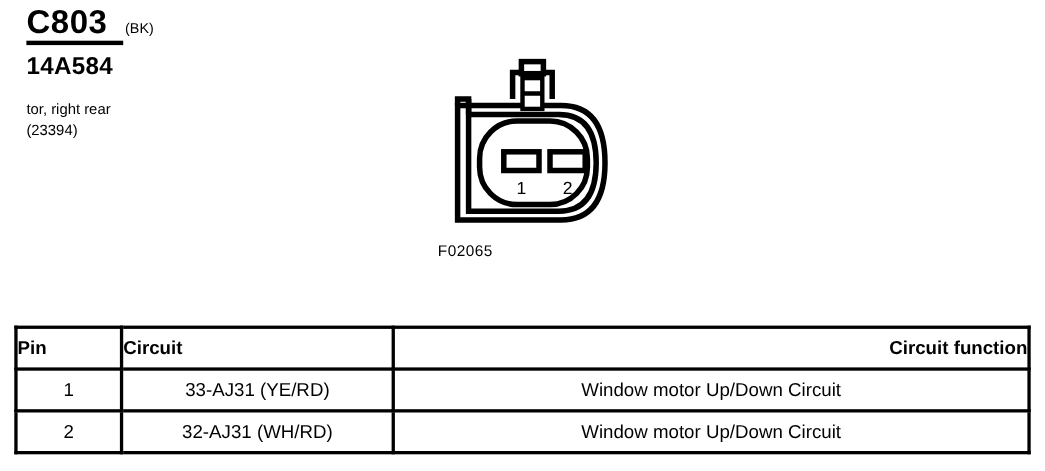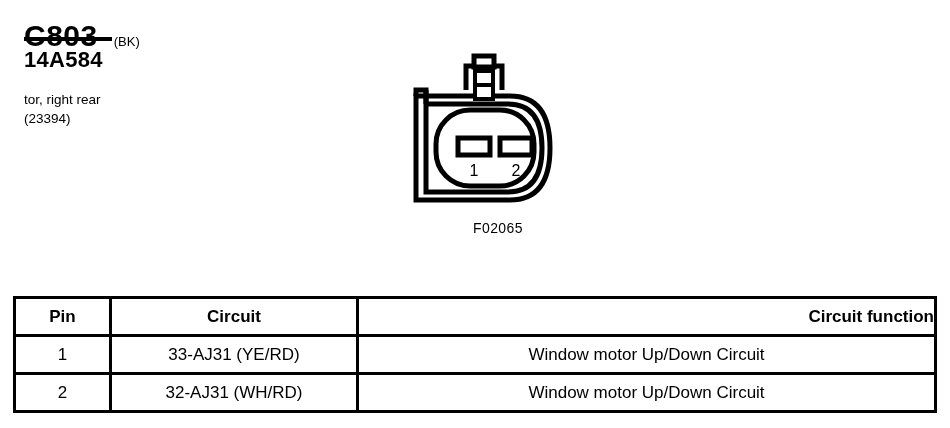--- a/index.html
+++ b/index.html
@@ -9,21 +9,21 @@
     font-family:"Liberation Sans",sans-serif;
     -webkit-font-smoothing:none;
   }
 
   
   #header-block{position:absolute;left:24px;top:4px;width:230px;}
 
   #connector-id-row{position:relative;height:34px;}
   #connector-id{
     font-size:30px;font-weight:bold;letter-spacing:.5px;
-    line-height:34px;display:inline-block;margin-top:15px;
+    line-height:34px;display:inline-block;
   }
   #connector-color-code{
     font-size:13px;line-height:34px;display:inline-block;
     vertical-align:baseline;margin-left:16px;text-align:center;
   }
   #connector-id-underline{
     position:absolute;left:0;top:33px;width:88px;height:4px;background:#000;
   }
 
   #part-number{
@@ -32,35 +32,35 @@
   }
 
   #connector-description{
     margin-top:16px;font-size:13.5px;line-height:19px;
   }
 
   
   #connector-diagram{position:absolute;left:398px;top:52px;width:200px;height:195px;}
   #connector-svg{display:block;}
   #diagram-caption{
-    position:absolute;left:0;top:168px;width:200px;text-align:center;
+    position:absolute;left:0;top:168px;width:200px;text-align:left;
     font-size:14px;letter-spacing:.4px;
   }
 
   
   #pin-table{
     position:absolute;left:13px;top:296px;
     width:924px;border-collapse:collapse;
     table-layout:fixed;
   }
   #pin-table td,#pin-table th{
     border:3px solid #000;padding:0;height:35px;
     font-size:17px;font-weight:normal;
   }
-  #pin-table thead th{font-weight:bold;text-align:center;}
+  #pin-table thead th{font-weight:bold;text-align:left;}
   .col-pin{width:93px;text-align:center;}
   .col-circuit{width:244px;text-align:center;}
   .col-function{text-align:center;padding-left:12px;}
 </style>
 </head>
 <body>
 
 <div id="header-block">
 
   <div id="connector-id-row">

